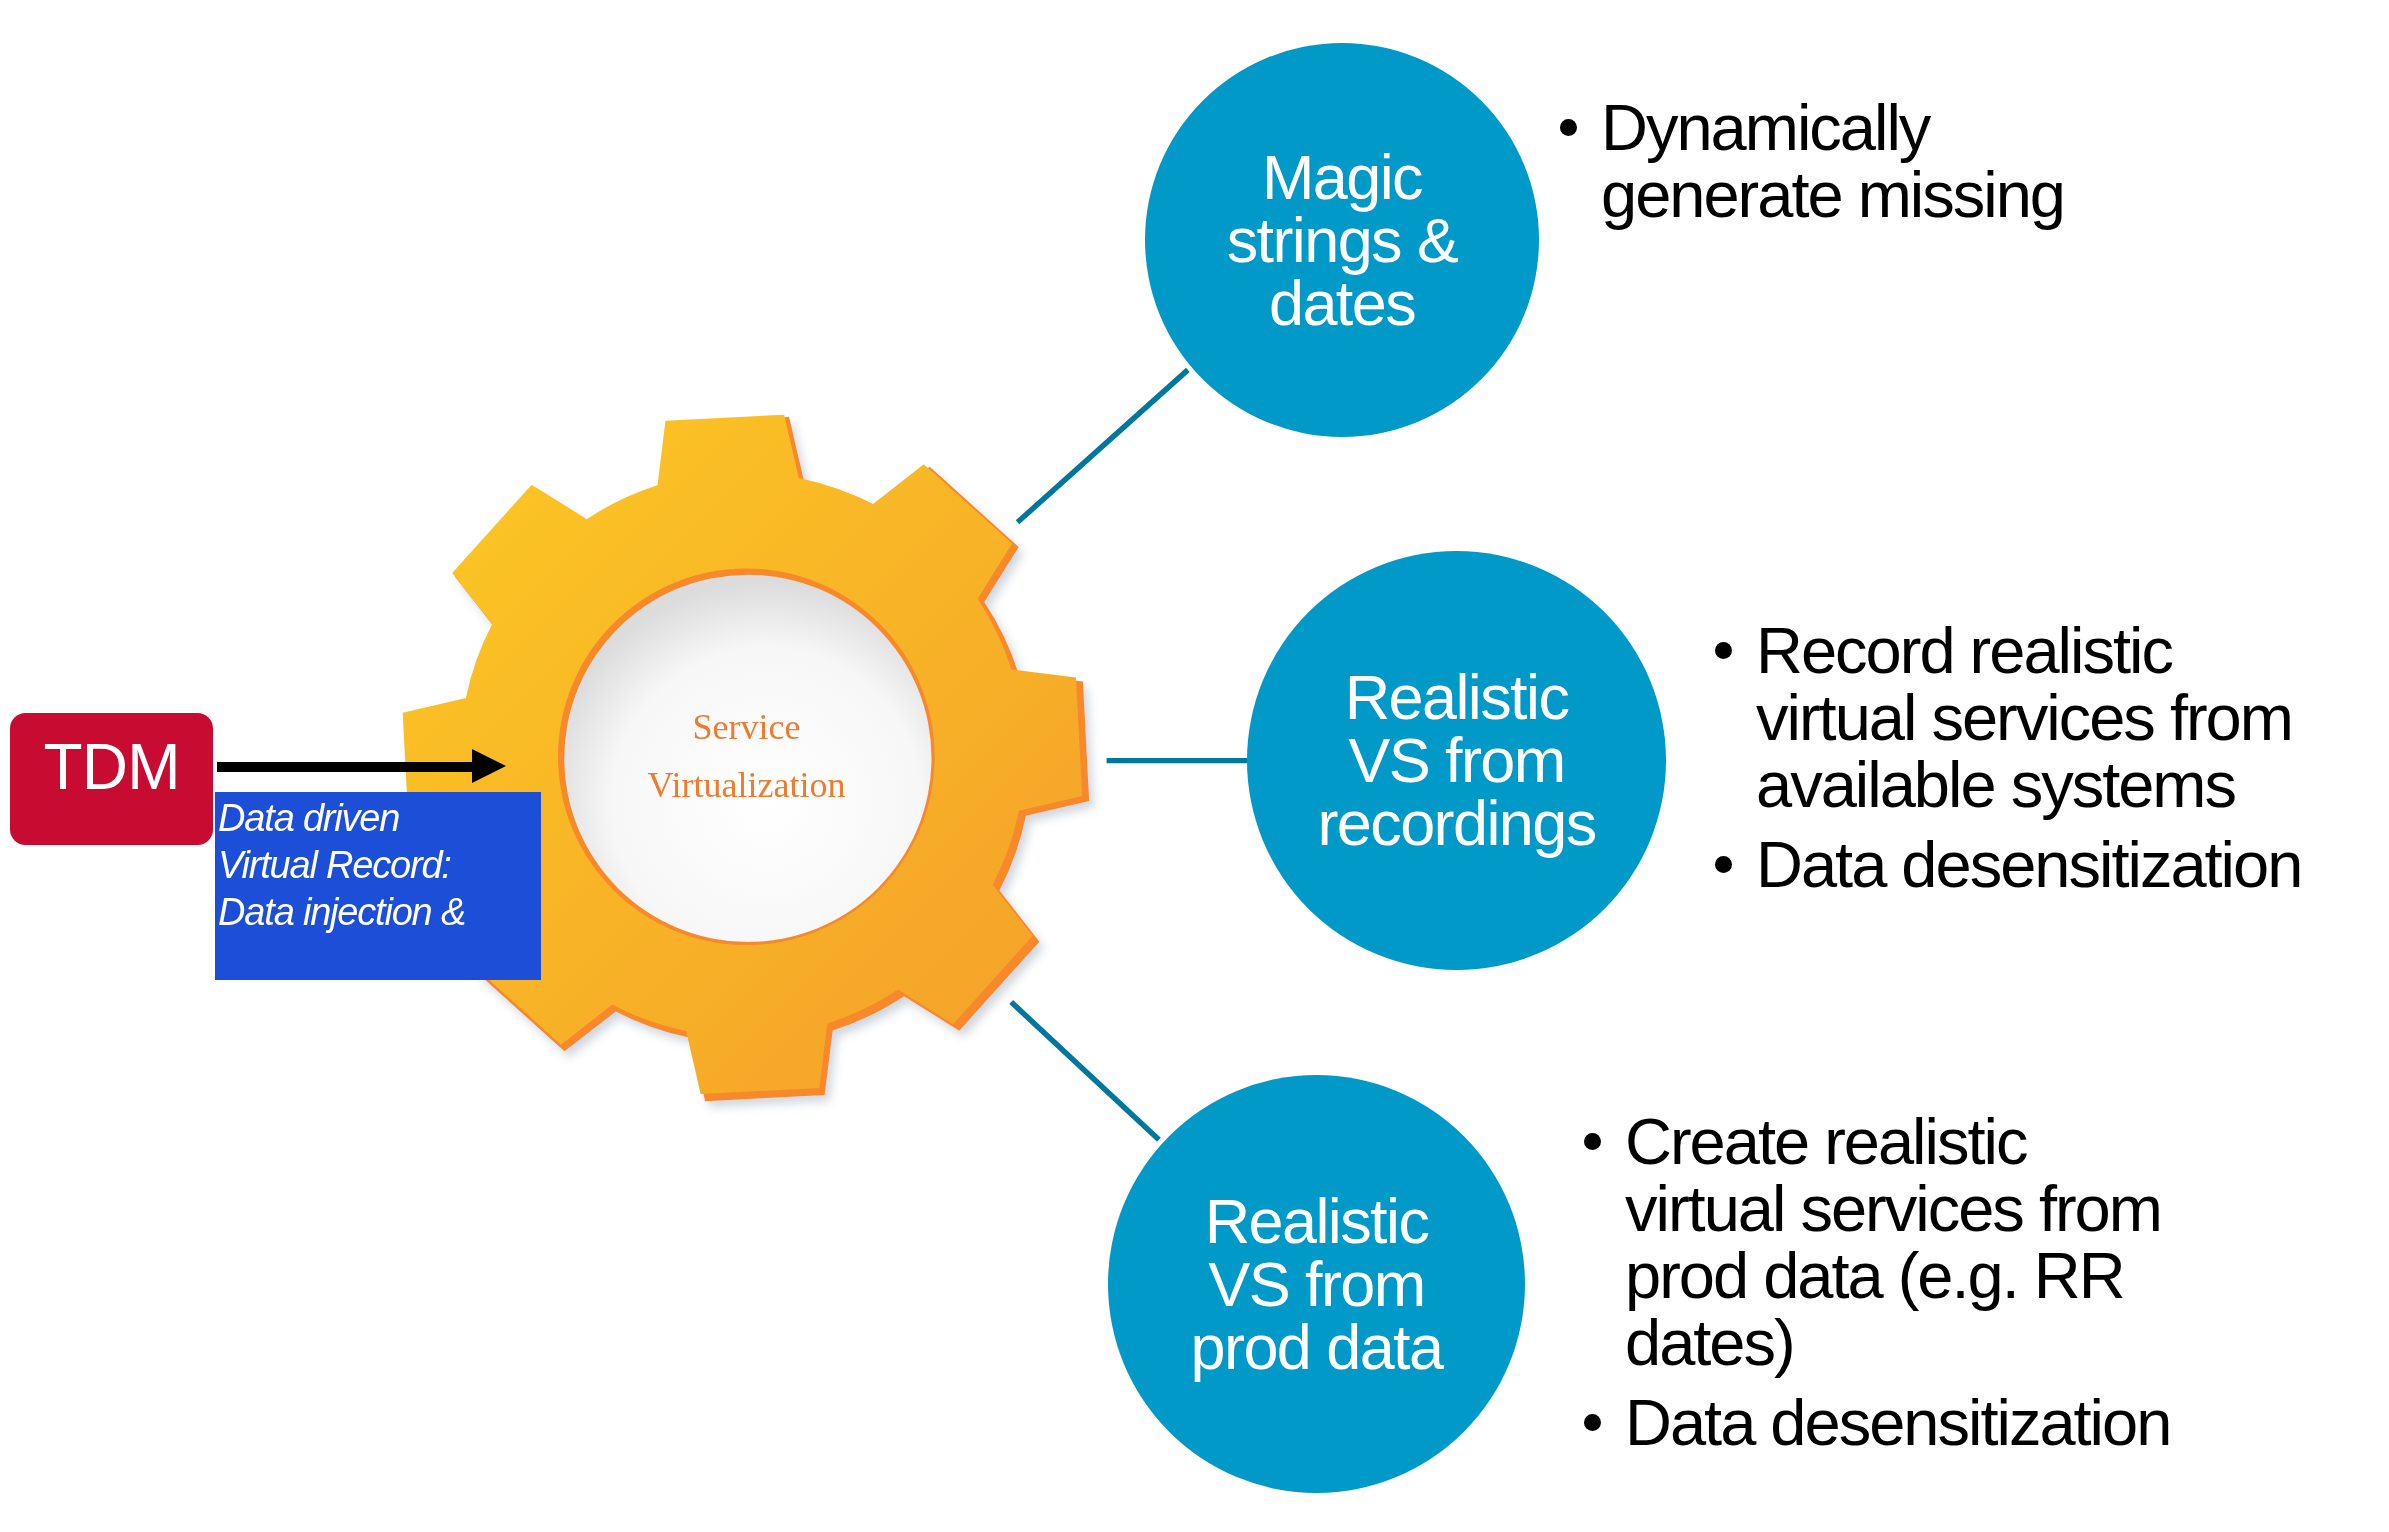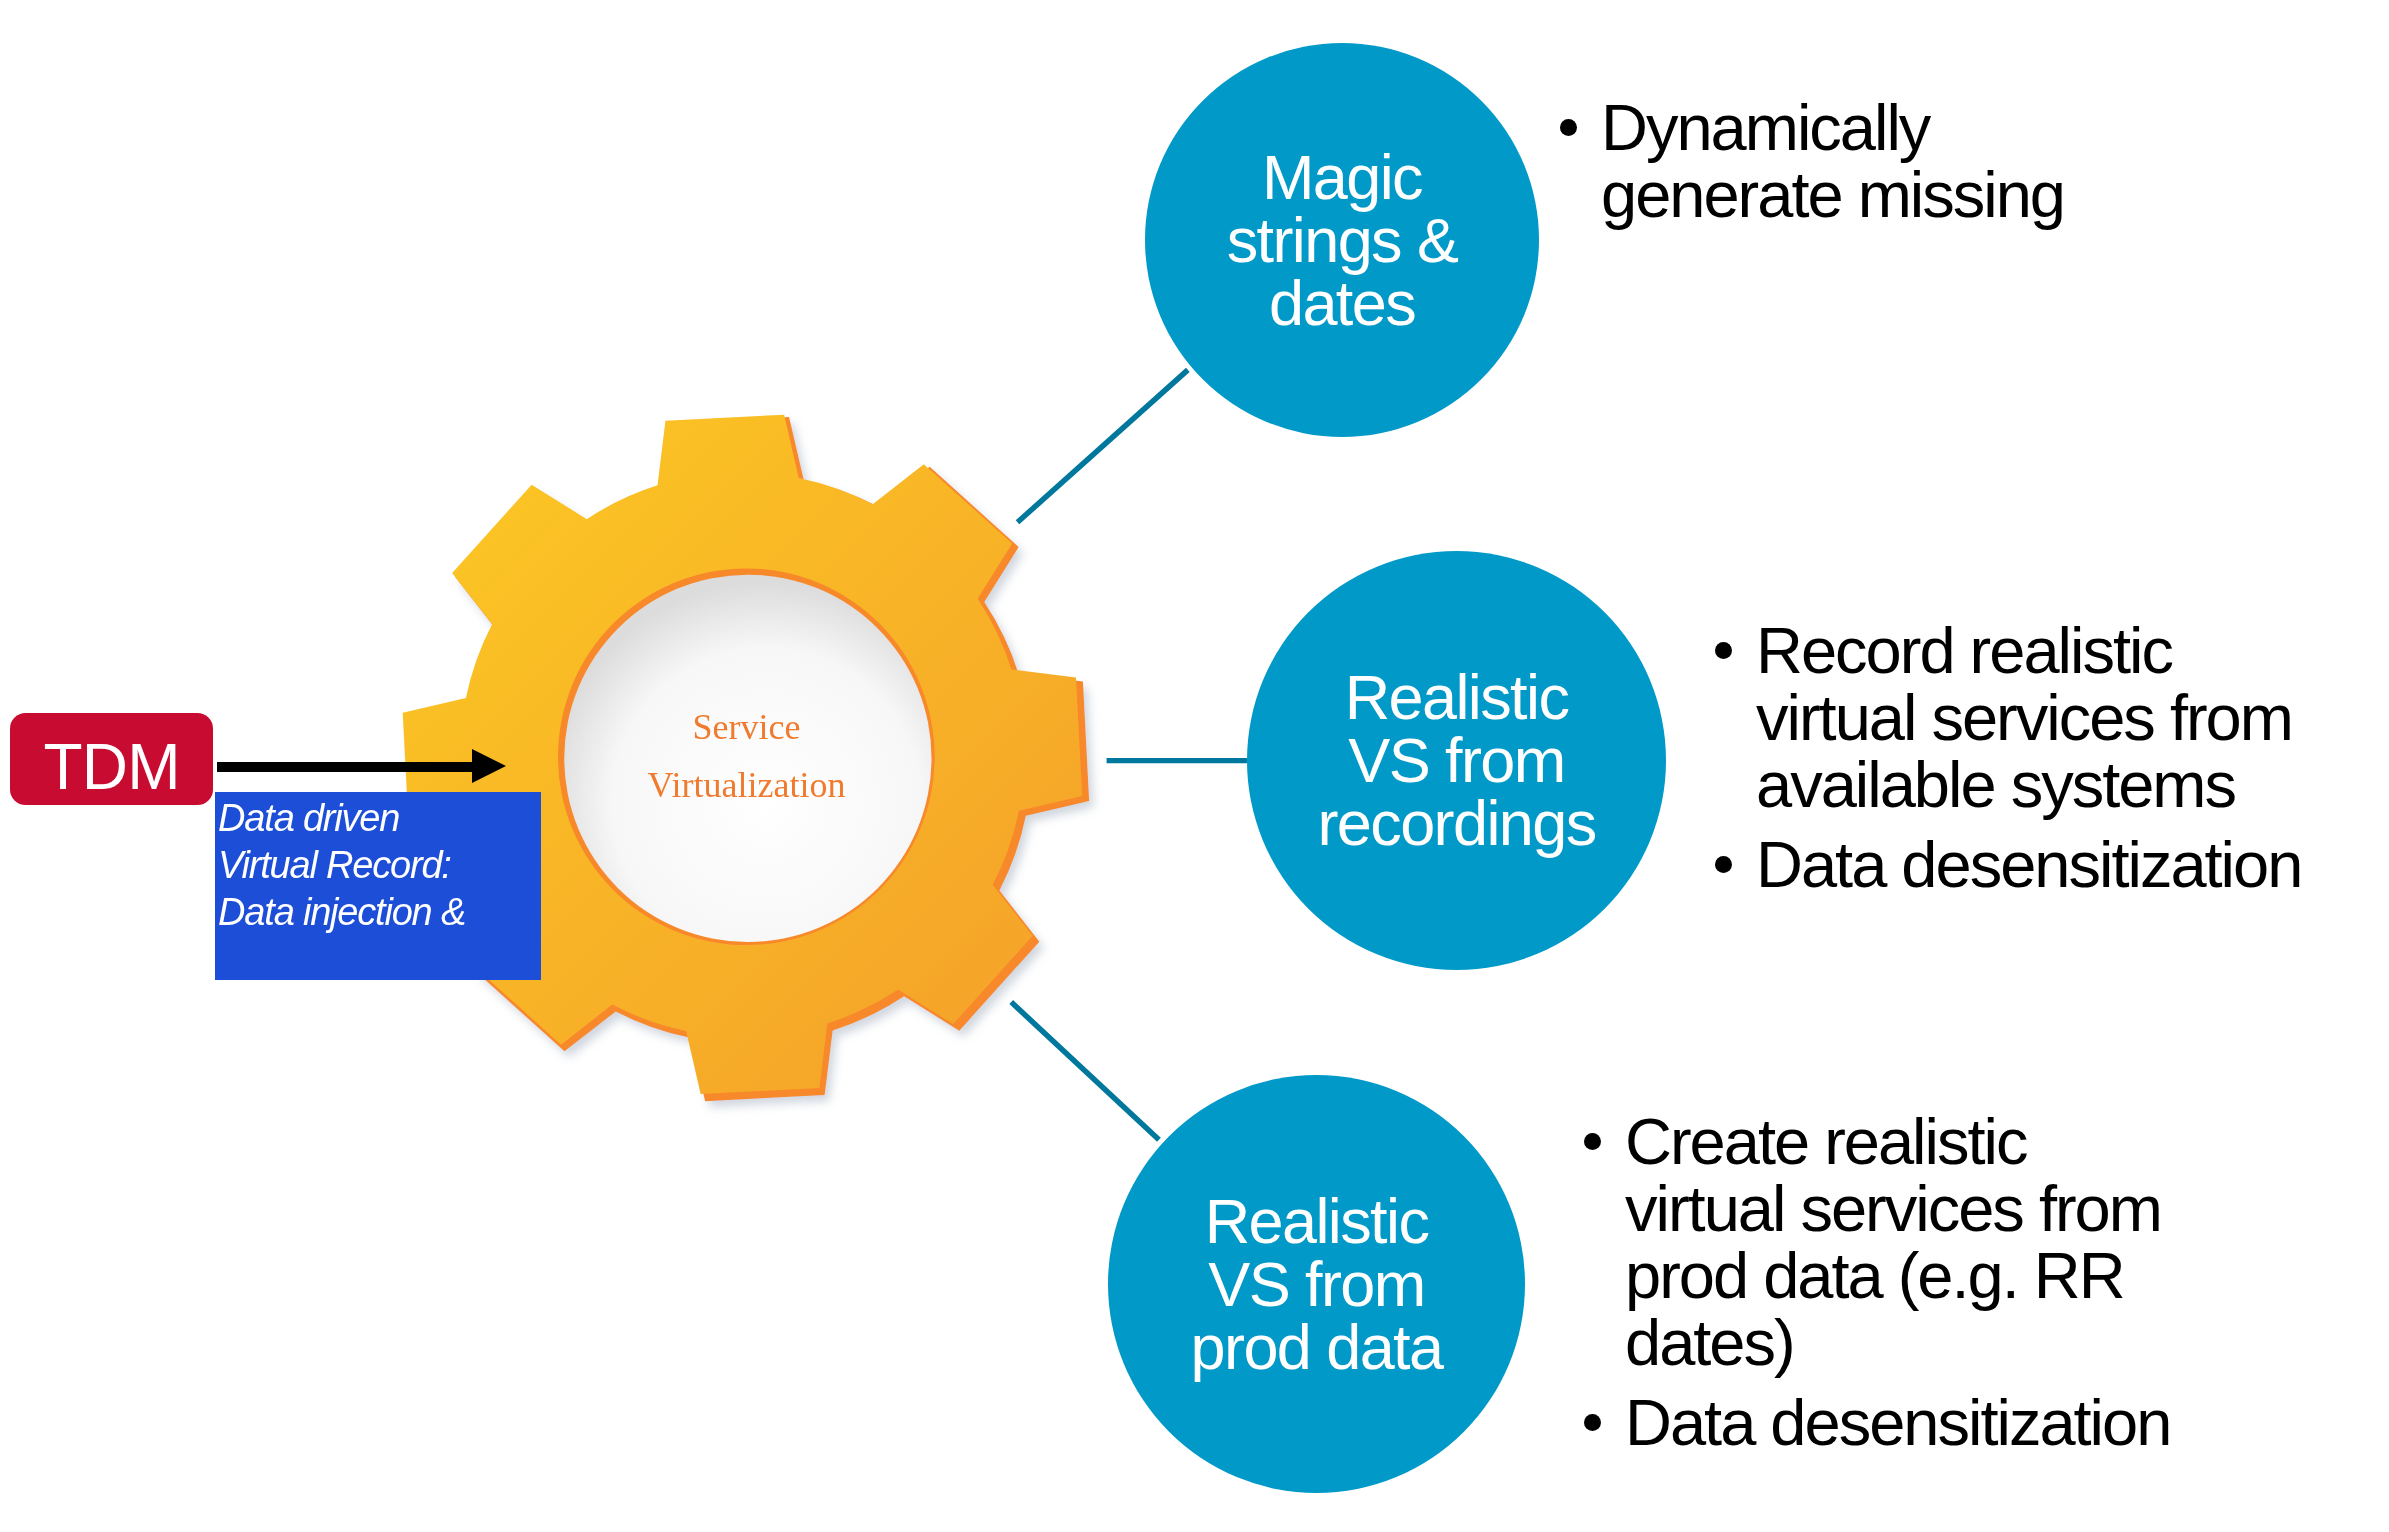--- a/index.html
+++ b/index.html
@@ -12,21 +12,21 @@
   
   #gear-svg { position: absolute; left: 0; top: 0; width: 2389px; height: 1533px; }
   .gear-label {
     position: absolute; left: 590px; width: 313px; text-align: center;
     color: #f07a2e; font-family: Liberation Serif, serif; font-size: 36px;
     font-weight: normal; letter-spacing: 0px; line-height: 58px;
   }
 
   
   .tdm {
-    position: absolute; left: 10.2px; top: 713px; width: 203px; height: 92px;
+    position: absolute; left: 10.2px; top: 713px; width: 203px; height: 132px;
     background: #c80b30; border-radius: 15.6px; color: #fff;
     font-size: 64px; line-height: 108px; text-align: center;
     letter-spacing: -0.8px;
   }
   .arrow-shaft { position: absolute; left: 217px; top: 762px; width: 258px; height: 10.2px; background: #000; }
   .arrow-head {
     position: absolute; left: 472px; top: 749px; width: 0; height: 0;
     border-top: 17px solid transparent; border-bottom: 17px solid transparent;
     border-left: 34px solid #000;
   }

